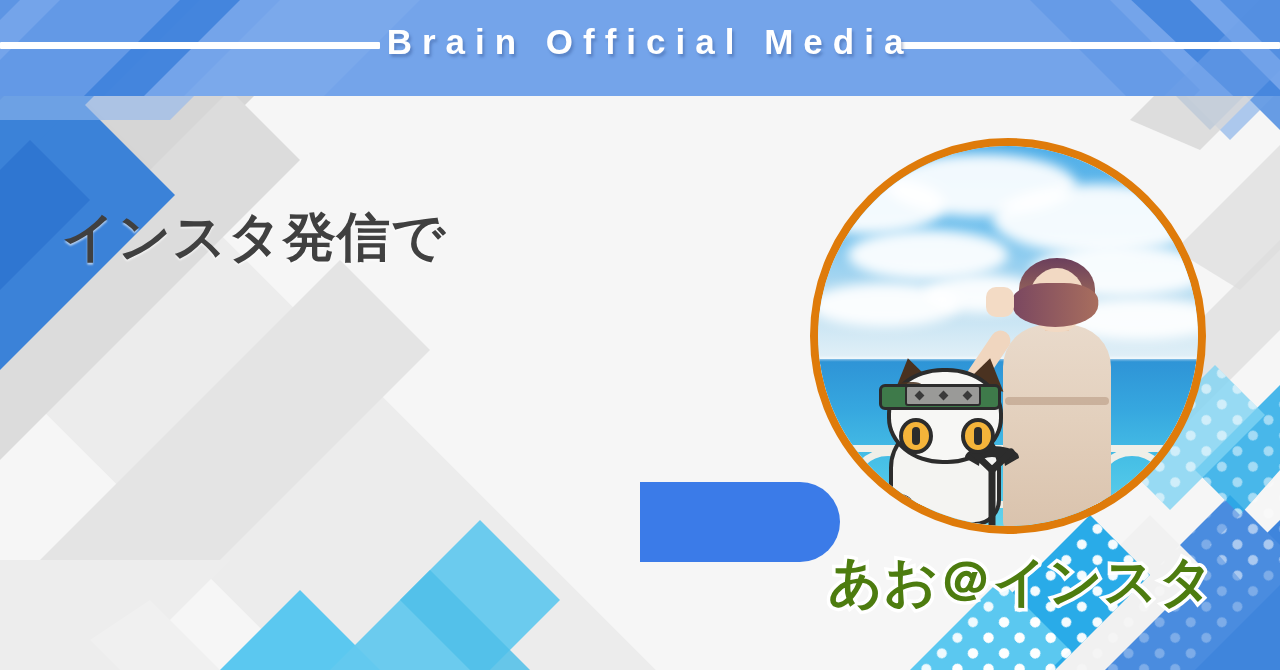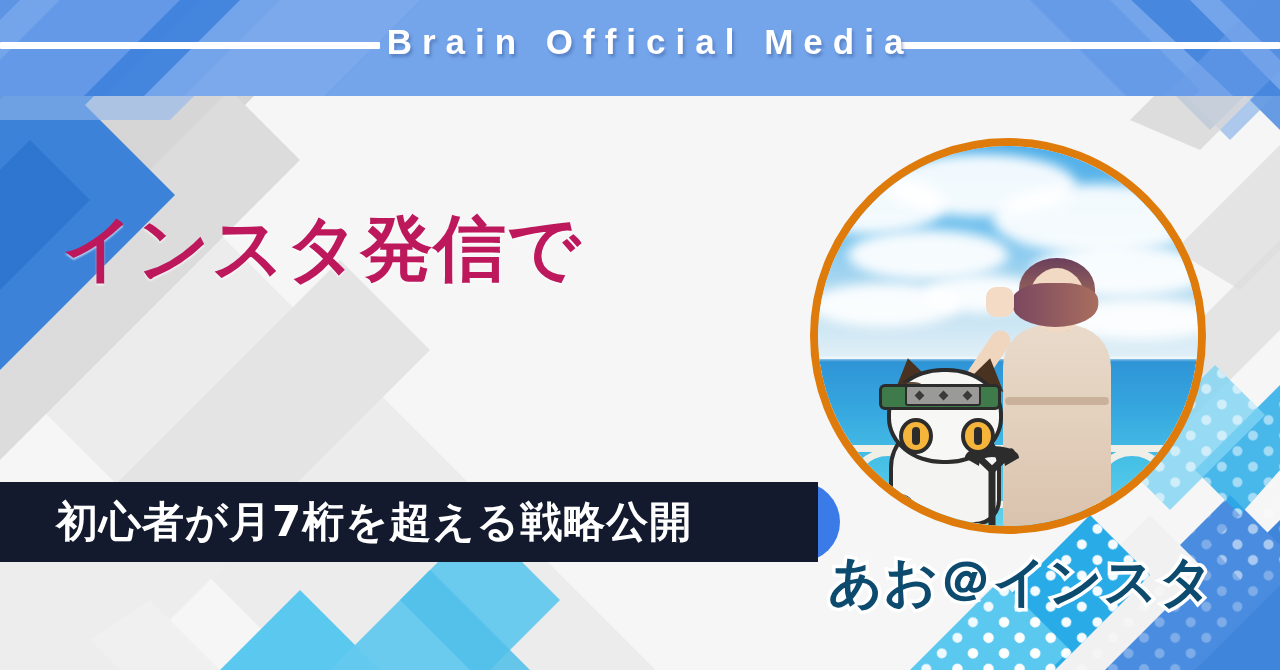--- a/index.html
+++ b/index.html
@@ -30,23 +30,24 @@
     white-space:nowrap;
     margin-left:20px;
   }
 
   
   .title-wrap{
     position:absolute;left:62px;top:205px;z-index:20;
     font-family:"DejaVu Sans","Liberation Sans",sans-serif;
   }
   .title-line{
-    color:#be185d;font-weight:bold;font-size:72px;line-height:1.22;
+    color:#404040;font-weight:bold;font-size:53px;line-height:1.22;
     letter-spacing:1px;white-space:nowrap;
     text-shadow:0 2px 2px rgba(255,255,255,.6);
+    font-family:Liberation Serif, serif;
   }
 
   
   .banner-blue{
     position:absolute;left:640px;top:482px;width:200px;height:80px;
     background:#3B7BE8;border-radius:0 40px 40px 0;z-index:21;
   }
   .banner-dark{
     position:absolute;left:0;top:482px;width:818px;height:80px;
     background:#141A2E;z-index:22;display:flex;align-items:center;
@@ -54,21 +55,21 @@
   .banner-text{
     color:#FFFFFF;font-weight:bold;font-size:42px;letter-spacing:1px;
     margin-left:56px;white-space:nowrap;
     font-family:"DejaVu Sans","Liberation Sans",sans-serif;
   }
 
   
   .handle{
     position:absolute;left:828px;top:546px;z-index:40;
     font-family:"DejaVu Sans","Liberation Sans",sans-serif;
-    font-size:54px;font-weight:bold;color:#0c4a6e;white-space:nowrap;
+    font-size:54px;font-weight:bold;color:#4d7c0f;white-space:nowrap;
     -webkit-text-stroke:7px #FFFFFF;
     paint-order:stroke fill;
   }
 
   
   .photo-circle{
     position:absolute;left:810px;top:138px;width:396px;height:396px;
     border-radius:50%;border:8px solid #DF7B0A;box-sizing:border-box;
     overflow:hidden;z-index:35;background:#BFE6F7;
   }
@@ -228,23 +229,20 @@
     <div class="header-rule left"></div>
     <div class="header-rule right"></div>
     <div class="header-title">Brain Official Media</div>
   </div>
 
   <div class="title-wrap">
     <div class="title-line">インスタ発信で</div>
   </div>
 
   <div class="banner-blue"></div>
-  <div class="banner-dark">
-    <span class="banner-text">初心者が月7桁を超える戦略公開</span>
-  </div>
 
   <div class="photo-circle">
     <div class="photo-inner">
 
       <div class="sky"></div>
 
       <div class="cloud" style="left:-6%;top:8%;width:150px;height:58px;"></div>
       <div class="cloud" style="left:18%;top:2%;width:190px;height:62px;"></div>
       <div class="cloud" style="left:46%;top:10%;width:210px;height:70px;"></div>
       <div class="cloud" style="left:8%;top:22%;width:160px;height:50px;"></div>

